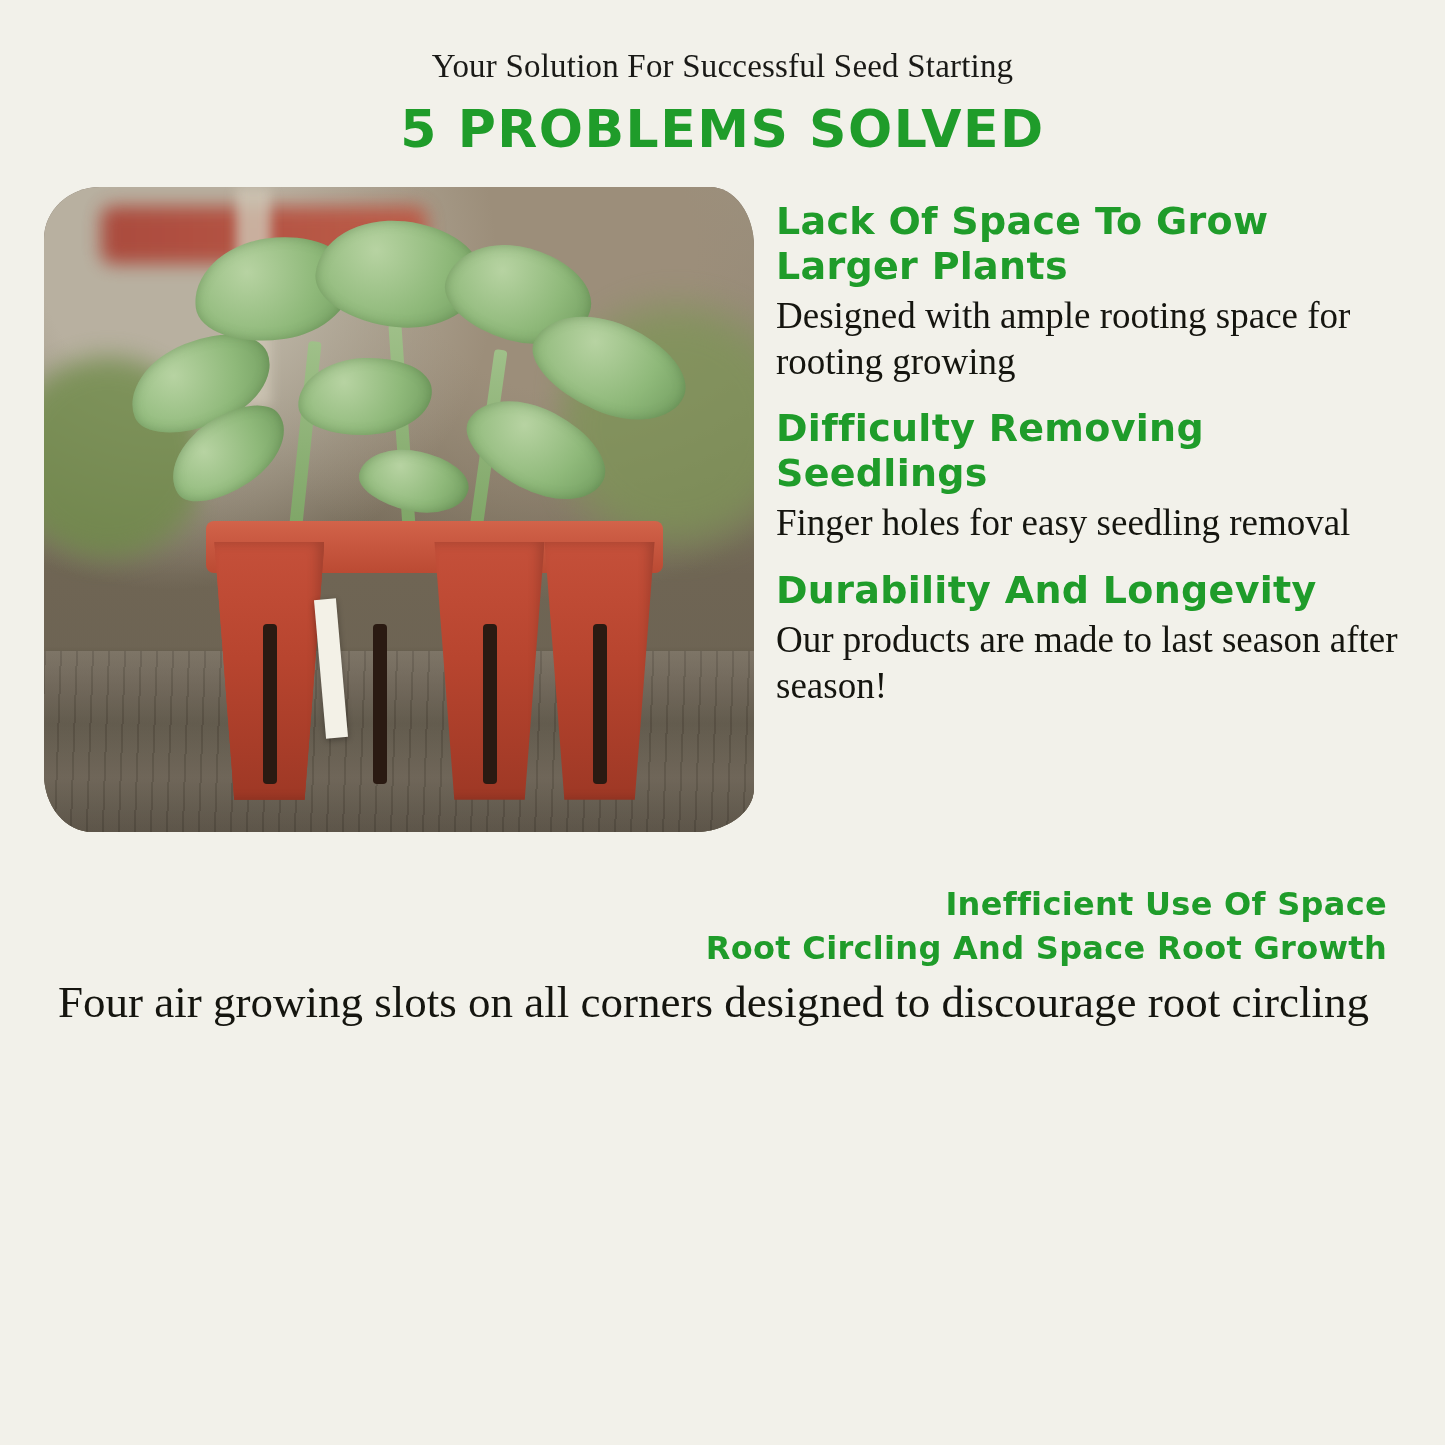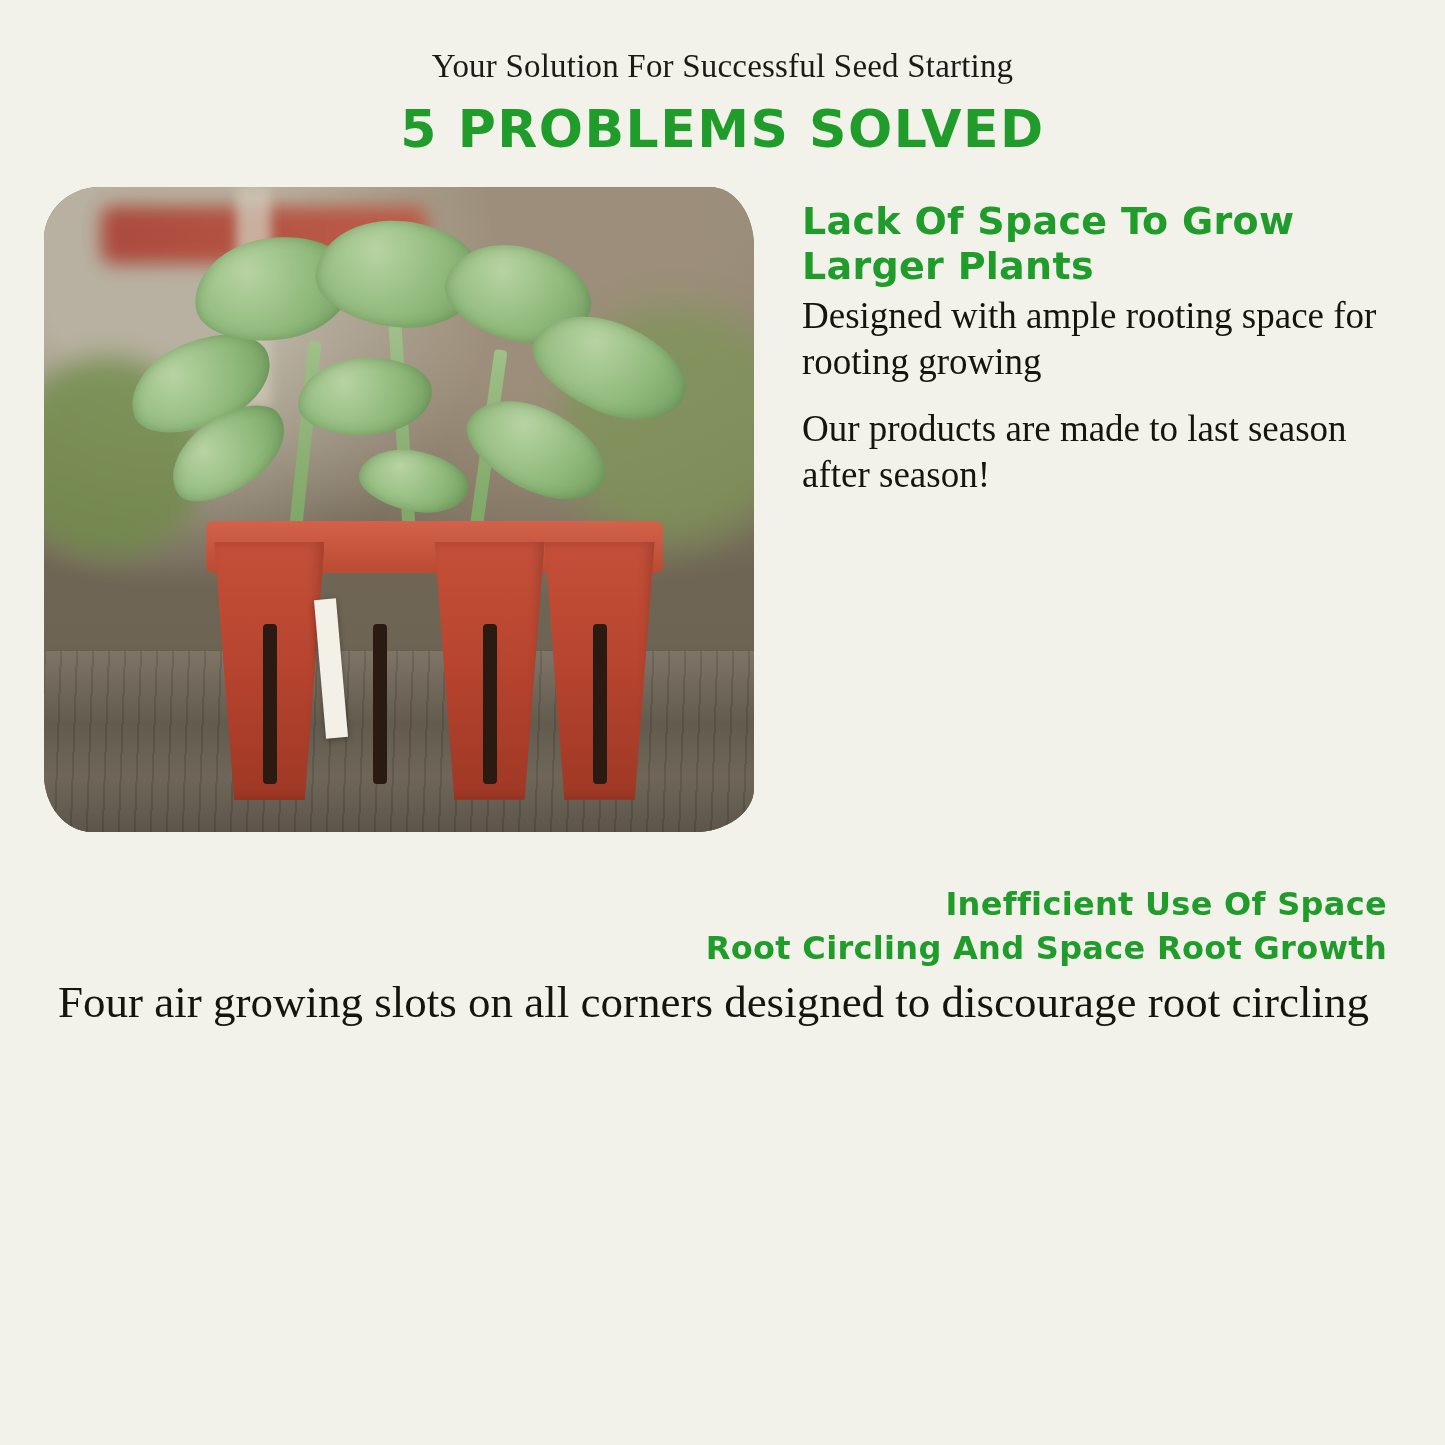--- a/index.html
+++ b/index.html
@@ -213,21 +213,21 @@
   }
   .stem {
     position: absolute;
     background: linear-gradient(180deg, #9fc089, #7ca364);
     border-radius: 4px;
   }
 
   
   .right-col {
     flex: 1;
-    padding-left: 48px;
+    padding-left: 22px;
     padding-top: 12px;
   }
   h3.item-title {
     font-family: "DejaVu Sans", sans-serif;
     font-weight: bold;
     font-size: 38px;
     color: #1f9c2a;
     margin: 0 0 4px 0;
     line-height: 1.18;
     letter-spacing: 0.3px;
@@ -308,22 +308,27 @@
       </div>
     </div>
 
     <div class="right-col">
 
       <div>
         <h3 class="item-title">Lack Of Space To Grow Larger Plants</h3>
         <p class="item-body">Designed with ample rooting space for rooting growing</p>
       </div>
 
-
       <div>
+        <h3 class="item-title">Difficulty Removing Seedlings</h3>
+        <p class="item-body">Finger holes for easy seedling removal</p>
+      </div>
+
+      <div>
+        <h3 class="item-title">Durability And Longevity</h3>
         <p class="item-body">Our products are made to last season after season!</p>
       </div>
 
     </div>
   </div>
 
   <div class="bottom-section">
 
     <div>
       <h3 class="item-title">Inefficient Use Of Space</h3>

